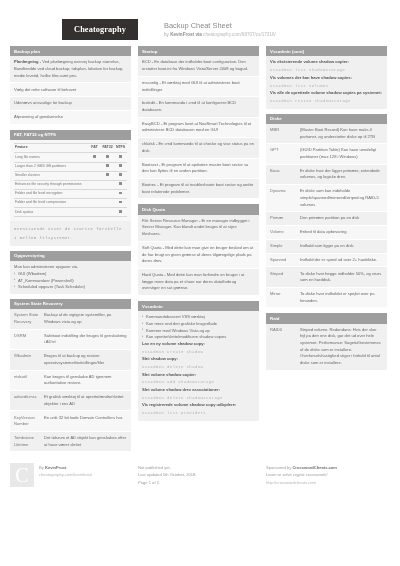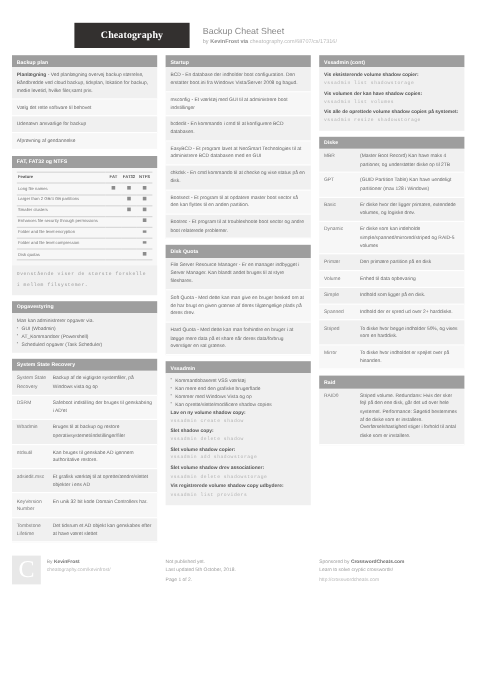--- a/index.html
+++ b/index.html
@@ -7,26 +7,26 @@
   body {
     font-family:"Liberation Sans", sans-serif;
     font-size:4.1px; line-height:1.62; color:#666;
     -webkit-font-smoothing:antialiased;
   }
   .page { position:relative; width:400px; height:566px; padding:0; }
 
   
   .header { display:flex; align-items:flex-start; padding:19px 0 0 62px; }
   .logo {
-    width:96px; height:21px; background:#33302f; color:#fff;
+    width:76px; height:21px; background:#33302f; color:#fff;
     font-family:"Liberation Serif", serif; font-weight:700; font-size:8.3px;
     display:flex; align-items:center; justify-content:center; letter-spacing:.1px;
     flex:0 0 auto;
   }
-  .titlebox { margin-left:11px; padding-top:2px; }
+  .titlebox { margin-left:26px; padding-top:2px; }
   .sheet-title { font-size:7.4px; color:#8a8a8a; font-weight:400; line-height:1.35; }
   .byline { font-size:4.6px; color:#a8a8a8; line-height:1.5; margin-top:1px; }
   .byline b { color:#8f8f8f; font-weight:700; }
   .byline .via { color:#8f8f8f; font-weight:700; }
   .byline .url { color:#b9b9b9; }
 
   
   .columns { display:flex; gap:7px; padding:6px 10px 0 10px; align-items:flex-start; }
   .col { width:121px; flex:0 0 121px; }
 

